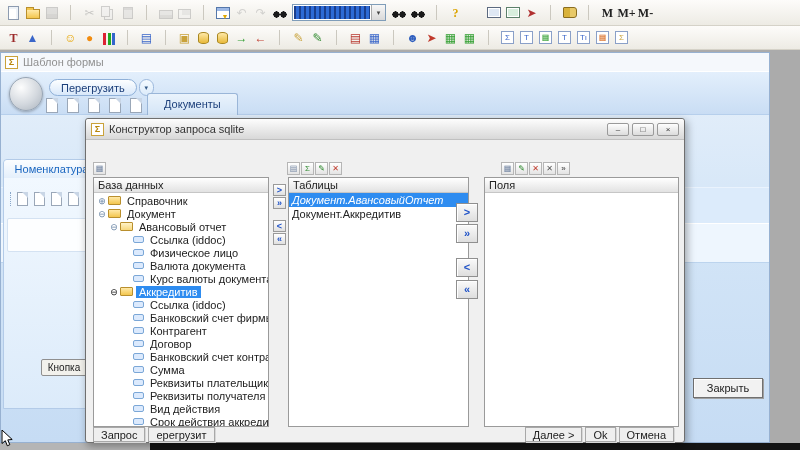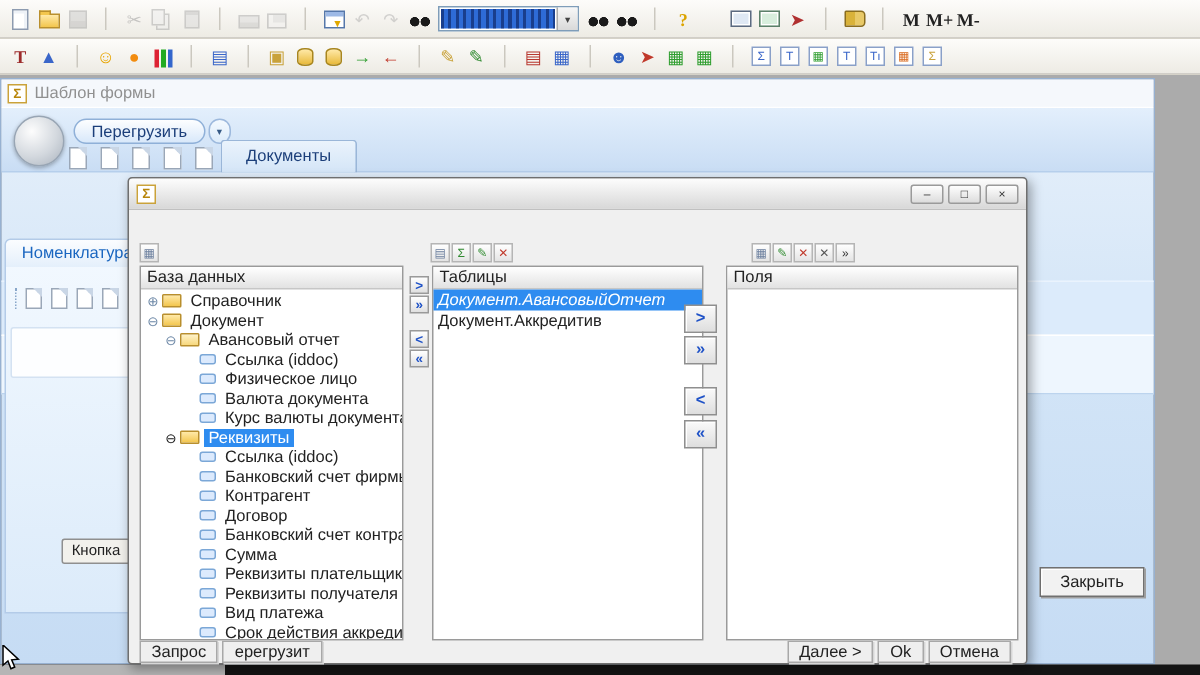--- a/index.html
+++ b/index.html
@@ -450,20 +450,21 @@
       <div class="lp-white"></div>
     </div>
     <div class="btn-knopka">Кнопка</div>
     <div class="btn-close">Закрыть</div>
   </div>
 </div>
 
 <div id="dialog">
   <div class="d-title">
     <span class="ic-sigma">Σ</span>
+    <span>Конструктор запроса sqlite</span>
     <span class="winbtns">
 
         <span class="winbtn">–</span>
 
         <span class="winbtn">□</span>
 
         <span class="winbtn">×</span>
       </span>
   </div>
 
@@ -530,21 +531,21 @@
 
           <div class="trow" data-level="2" data-selected="false">
             <span class="ttog"></span>
             <span class="tic" data-icon="field"></span>
             <span class="tlbl">Курс валюты документа</span>
           </div>
 
           <div class="trow" data-level="1" data-selected="true">
             <span class="ttog">⊖</span>
             <span class="tic" data-icon="folder"></span>
-            <span class="tlbl">Реквизиты</span>
+            <span class="tlbl">Аккредитив</span>
           </div>
 
           <div class="trow" data-level="2" data-selected="false">
             <span class="ttog"></span>
             <span class="tic" data-icon="field"></span>
             <span class="tlbl">Ссылка (iddoc)</span>
           </div>
 
           <div class="trow" data-level="2" data-selected="false">
             <span class="ttog"></span>
@@ -584,21 +585,21 @@
 
           <div class="trow" data-level="2" data-selected="false">
             <span class="ttog"></span>
             <span class="tic" data-icon="field"></span>
             <span class="tlbl">Реквизиты получателя</span>
           </div>
 
           <div class="trow" data-level="2" data-selected="false">
             <span class="ttog"></span>
             <span class="tic" data-icon="field"></span>
-            <span class="tlbl">Вид платежа</span>
+            <span class="tlbl">Вид действия</span>
           </div>
 
           <div class="trow" data-level="2" data-selected="false">
             <span class="ttog"></span>
             <span class="tic" data-icon="field"></span>
             <span class="tlbl">Срок действия аккредитива</span>
           </div>
         </div>
 
     </div>

